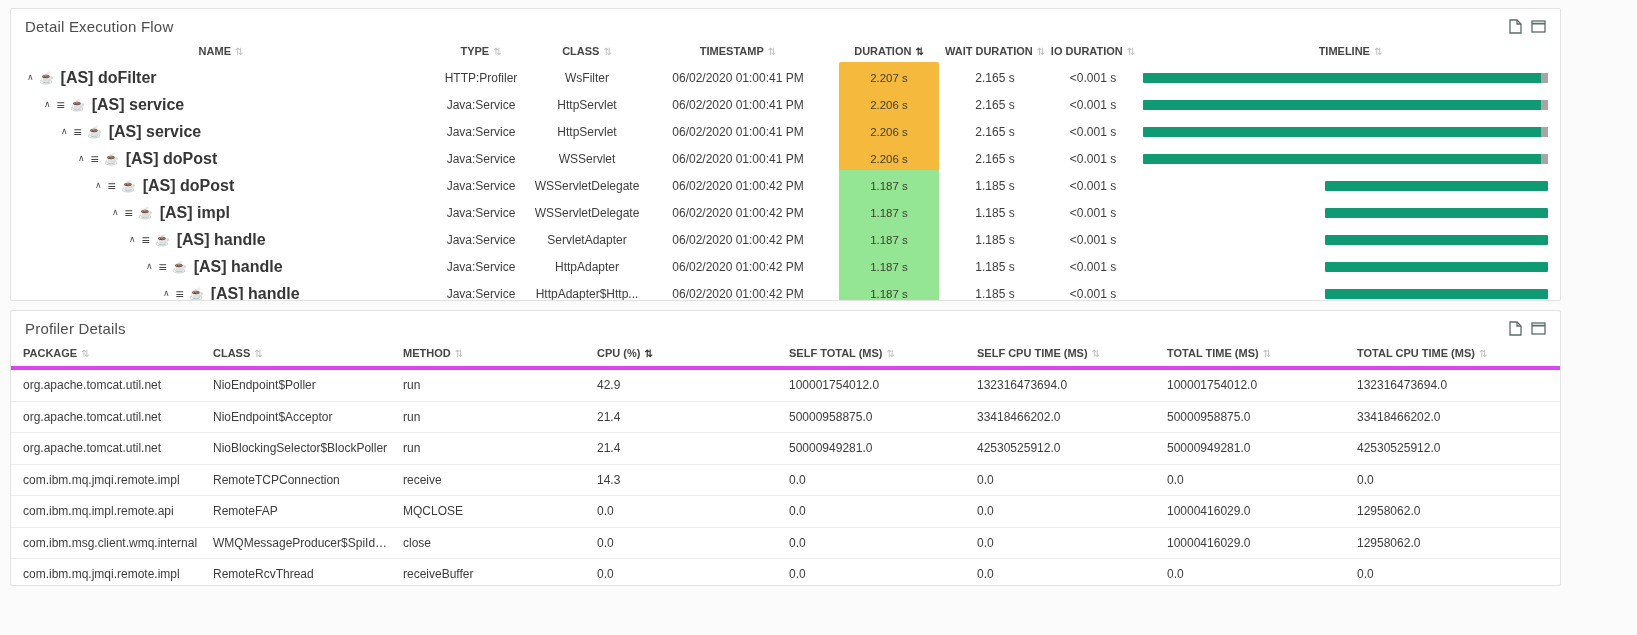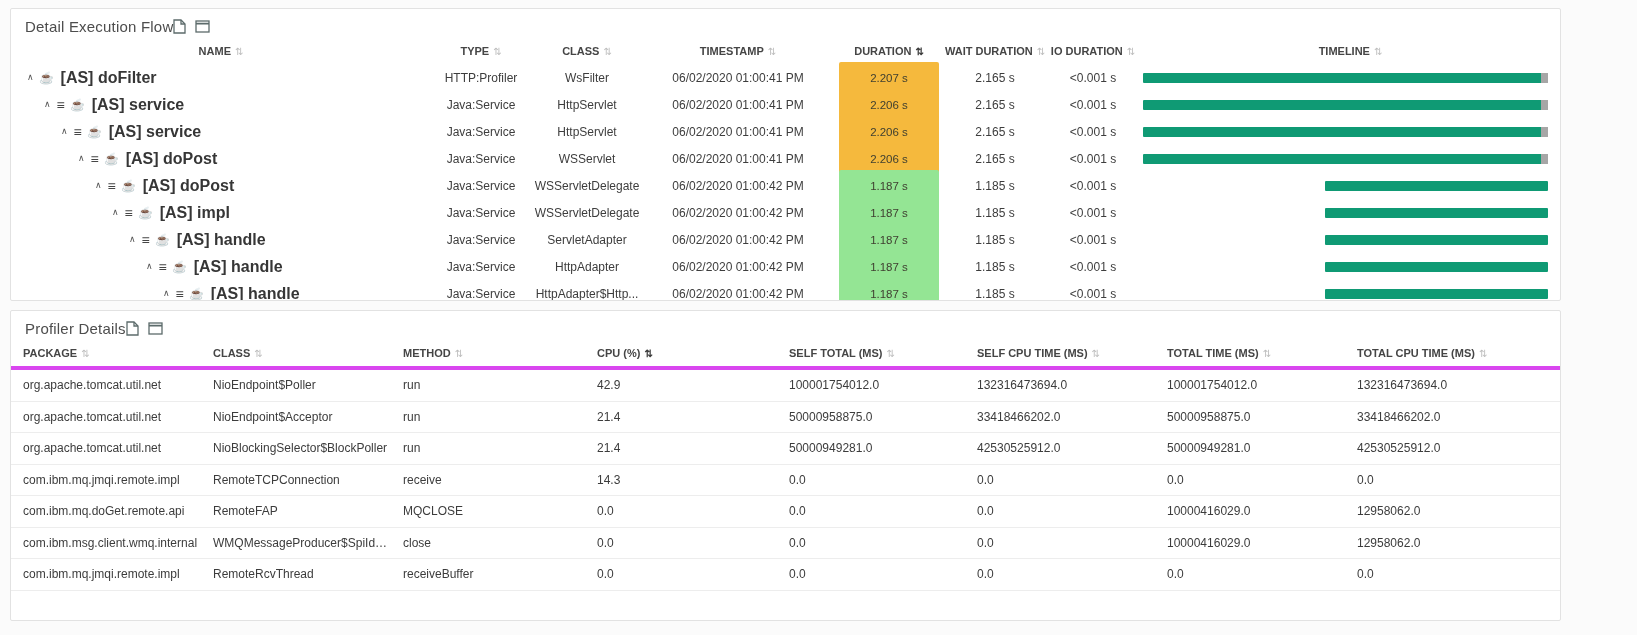--- a/index.html
+++ b/index.html
@@ -1,22 +1,22 @@
 <!DOCTYPE html>
 <html style="--bar: #0f9a74; --bar-tip: #a6a6a6; --badge-warn: #f5b93d; --badge-ok: #94e594;"><head>
 <meta charset="utf-8">
 <style>
   *{box-sizing:border-box;margin:0;padding:0}
   html,body{width:1637px;height:635px;overflow:hidden}
   body{background:#fbfbfb;font-family:"Liberation Sans",sans-serif;color:#3d3d3d;font-size:12px}
   .page{padding:8px 76px 8px 10px;display:flex;flex-direction:column;gap:9px;height:100%}
   .panel{background:#fff;border:1px solid #e2e2e2;border-radius:2px;position:relative;overflow:hidden}
   .flow-panel{height:293px}
-  .prof-panel{height:311px}
-  .phead{display:flex;justify-content:flex-start;align-items:center;padding:8px 14px 2px 14px;height:29px}
+  .prof-panel{height:276px}
+  .phead{display:flex;justify-content:space-between;align-items:center;padding:8px 14px 2px 14px;height:29px}
   .ptitle{font-size:15px;font-weight:400;color:#4d4d4d;letter-spacing:.2px}
   .pactions{display:flex;gap:9px;align-items:center}
   .icon-btn{background:none;border:none;color:#5c6b6b;cursor:pointer;padding:0;line-height:0}
   .grid{display:grid;align-items:center}
   .fgrid{grid-template-columns:420px 100px 112px 190px 112px 100px 96px 1fr}
   .pgrid{grid-template-columns:190px 190px 194px 192px 188px 190px 190px 1fr;padding-left:12px}
   .headrow{height:26px}
   .hcell{display:flex;align-items:center;justify-content:center;font-size:11px;font-weight:700;color:#454545;white-space:nowrap;cursor:pointer}
   .pgrid .hcell{justify-content:flex-start}
   .sort{margin-left:4px;color:#bcbcbc;font-size:10px;font-weight:400}
@@ -369,21 +369,21 @@
           <div class="pcell">com.ibm.mq.jmqi.remote.impl</div>
           <div class="pcell">RemoteTCPConnection</div>
           <div class="pcell">receive</div>
           <div class="pcell">14.3</div>
           <div class="pcell">0.0</div>
           <div class="pcell">0.0</div>
           <div class="pcell">0.0</div>
           <div class="pcell">0.0</div>
         </div>
         <div class="prow">
-          <div class="pcell">com.ibm.mq.doGet.remote.api</div>
+          <div class="pcell">com.ibm.mq.impl.remote.api</div>
           <div class="pcell">RemoteFAP</div>
           <div class="pcell">MQCLOSE</div>
           <div class="pcell">0.0</div>
           <div class="pcell">0.0</div>
           <div class="pcell">0.0</div>
           <div class="pcell">10000416029.0</div>
           <div class="pcell">12958062.0</div>
         </div>
         <div class="prow">
           <div class="pcell">com.ibm.msg.client.wmq.internal</div>

